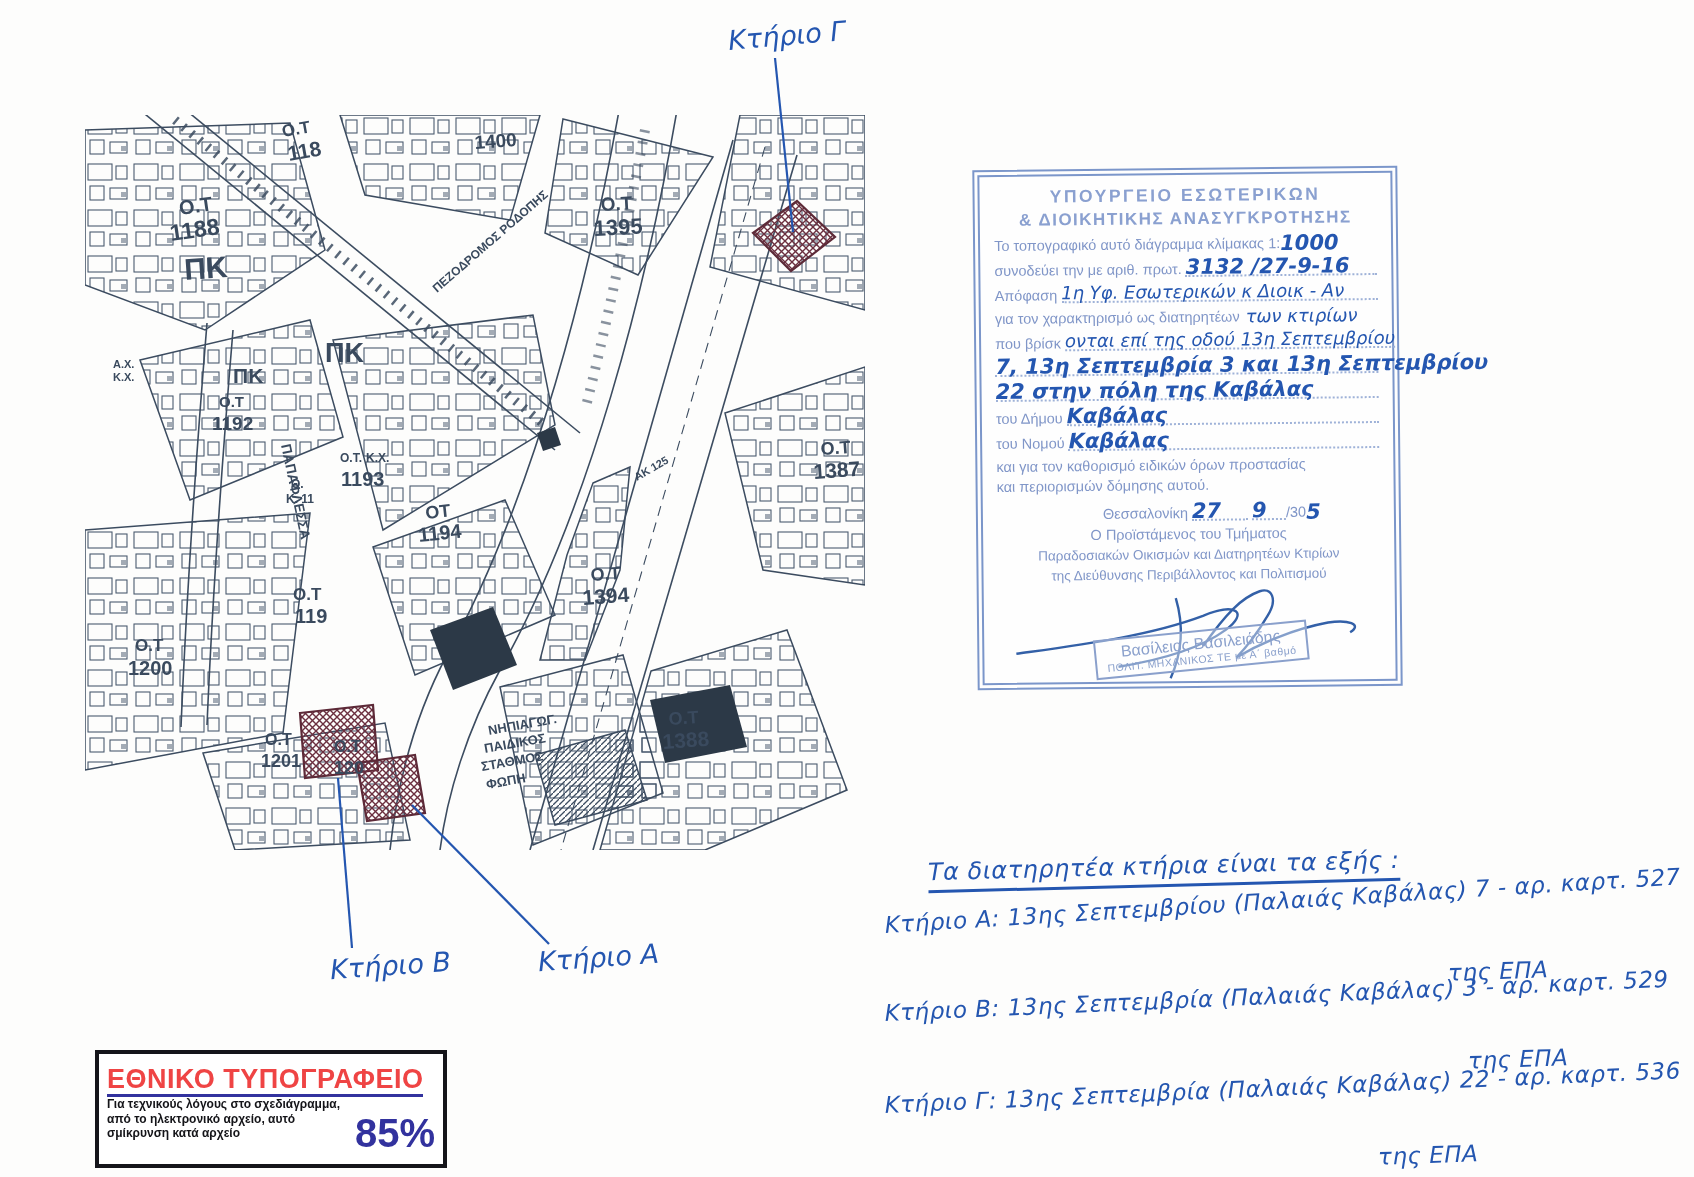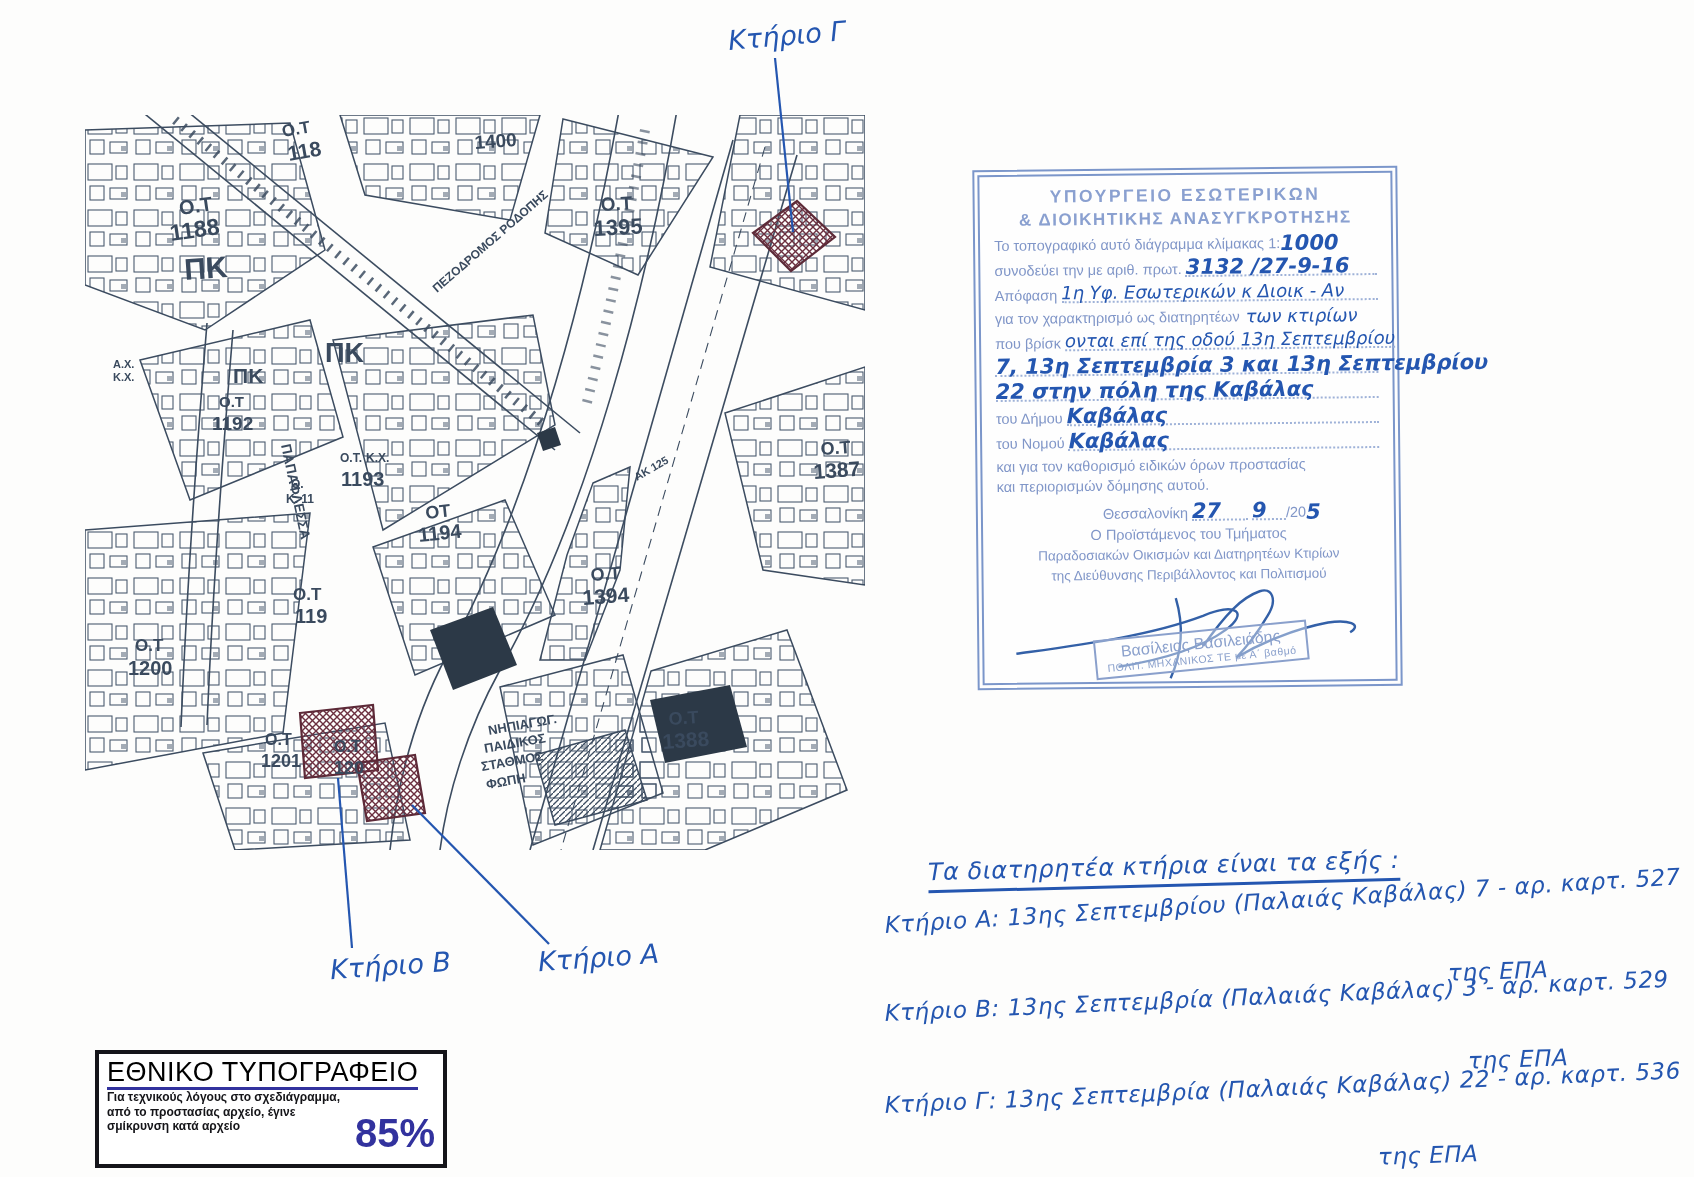--- a/index.html
+++ b/index.html
@@ -35,21 +35,21 @@
     position:absolute;left:96px;top:44px;transform:rotate(-5deg);
     border:2px solid #8aa0cc;color:#8aa0cc;padding:3px 10px;text-align:center;line-height:1.15;background:rgba(255,255,255,.4);
   }
   #sig-name-box .nm{font-size:16px;}
   #sig-name-box .rl{font-size:10.5px;letter-spacing:.5px;}
   
   #press-box{
     position:absolute;left:95px;top:1050px;width:352px;height:118px;
     border:4px solid #15151a;box-sizing:border-box;background:#fff;padding:4px 8px;
   }
-  #press-title{color:#000000;font-weight:normal;font-size:27px;letter-spacing:.5px;border-bottom:3px solid #32329e;display:inline-block;line-height:1.05;padding-bottom:1px;}
+  #press-title{color:#ef4444;font-weight:bold;font-size:27px;letter-spacing:.5px;border-bottom:3px solid #32329e;display:inline-block;line-height:1.05;padding-bottom:1px;margin-top:7px;}
   .press-line{color:#141418;font-weight:bold;font-size:12px;line-height:1.18;}
   #press-percent{position:absolute;right:8px;bottom:8px;color:#32329e;font-weight:bold;font-size:40px;}
   
   #leaders{position:absolute;left:0;top:0;pointer-events:none;}
 </style>
 </head>
 <body>
 
 <div id="map-wrap">
   <svg width="780" height="735" viewBox="0 0 780 735">
@@ -231,21 +231,21 @@
   </div>
 
   <div class="row" style="margin-top:10px;justify-content:center;">
     <span class="lbl" style="margin-left:47px;">Θεσσαλονίκη</span>
     <span class="fill" style="max-width:56px;align-items:center;">
         <span class="hw big">27</span>
       </span>
     <span class="fill" style="max-width:34px;">
         <span class="hw big">9</span>
       </span>
-    <span class="lbl">/20</span>
+    <span class="lbl">/30</span>
       <span class="hw big">5</span>
   </div>
   <div class="cent">Ο Προϊστάμενος του Τμήματος</div>
   <div class="cent" style="font-size:13.5px;">Παραδοσιακών Οικισμών και Διατηρητέων Κτιρίων</div>
   <div class="cent" style="font-size:13.5px;">της Διεύθυνσης Περιβάλλοντος και Πολιτισμού</div>
 
   <div id="sig-area">
     <svg width="395" height="96" viewBox="0 0 395 96">
       <g fill="none" stroke="#1d4f9e" stroke-width="2.4" opacity=".9">
         <path d="M 18,66 C 80,58 150,50 205,30 C 240,16 250,28 228,44 C 200,64 160,74 120,80"></path>
@@ -267,16 +267,16 @@
 
 <div class="hw note-line" style="left:884px;top:1000px;transform:rotate(-2.5deg);transform-origin:left top;">Κτήριο Β:  13ης Σεπτεμβρία (Παλαιάς Καβάλας) 3 - αρ. καρτ. 529</div>
 <div class="hw note-line" style="left:1468px;top:1046px;transform:rotate(-2deg);">της ΕΠΑ</div>
 
 <div class="hw note-line" style="left:884px;top:1092px;transform:rotate(-2.5deg);transform-origin:left top;">Κτήριο Γ:  13ης Σεπτεμβρία (Παλαιάς Καβάλας) 22 - αρ. καρτ. 536</div>
 <div class="hw note-line" style="left:1378px;top:1142px;transform:rotate(-2deg);">της ΕΠΑ</div>
 
 <div id="press-box">
   <div id="press-title">ΕΘΝΙΚΟ ΤΥΠΟΓΡΑΦΕΙΟ</div>
   <div class="press-line">Για τεχνικούς λόγους στο σχεδιάγραμμα,</div>
-  <div class="press-line">από το προστασίας αρχείο, έγινε</div>
+  <div class="press-line">από το ηλεκτρονικό αρχείο, αυτό</div>
   <div class="press-line">σμίκρυνση κατά αρχείο</div>
   <div id="press-percent">85%</div>
 </div>
 
 </body></html>

